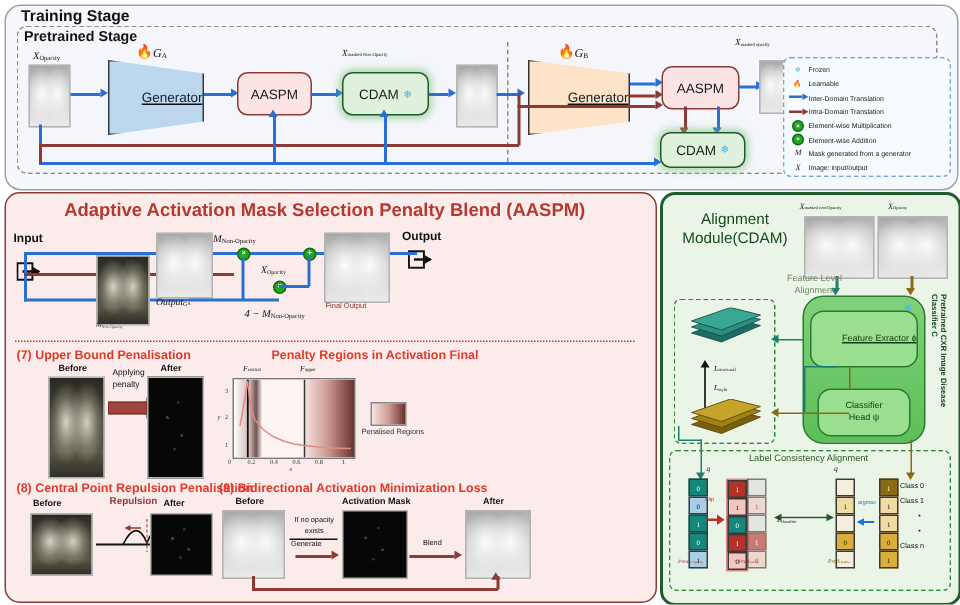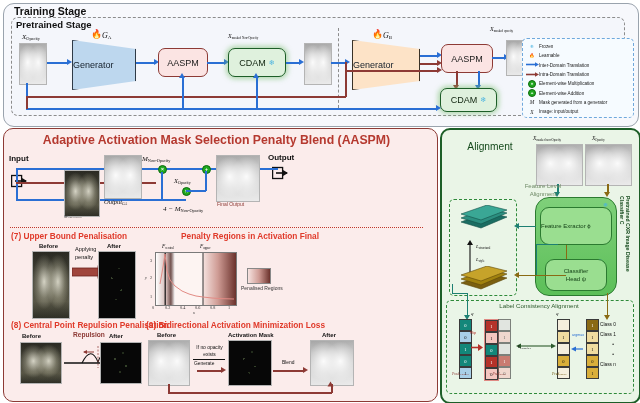--- a/index.html
+++ b/index.html
@@ -1,19 +1,19 @@
 <!DOCTYPE html>
 <html><head>
 <meta charset="utf-8">
 <style>
   html,body{margin:0;padding:0;background:#fff;}
   body{width:640px;height:403px;position:relative;overflow:hidden;
        font-family:"Liberation Sans",sans-serif;color:#111;}
   .abs{position:absolute;}
-  .ctr{display:flex;align-items:center;justify-content:flex-start;text-align:center;}
+  .ctr{display:flex;align-items:center;justify-content:flex-end;text-align:center;text-decoration:underline;}
 
   
   #top-panel{left:3px;top:3px;width:634px;height:122px;border:1.3px solid #9aa3ad;
              border-radius:11px;background:#f7f8fc;}
   #training-label{left:14px;top:5px;font-size:10.5px;font-weight:bold;color:#111;}
   #inference-box{left:11px;top:17px;width:612px;height:97px;border:1.2px dashed #8c8c8c;
                  border-radius:7px;background:#f4f6fb;}
   #inference-label{left:16px;top:19px;font-size:9.5px;font-weight:bold;color:#111;}
 
   .gen{border:1.3px solid #2e3a47;}
@@ -400,20 +400,21 @@
 <div class="abs small-cap" style="left:322px;top:332px;">After</div>
 <div class="abs xray" style="left:310px;top:340px;width:42px;height:44px;"></div>
 <div class="abs" style="left:168px;top:384px;width:1.5px;height:10px;background:#8d3a35;"></div>
 <div class="abs arrow-red" style="left:168px;top:392px;width:164px;"></div>
 <div class="abs" style="left:331px;top:384px;width:1.5px;height:9px;background:#8d3a35;"></div>
 <div class="abs head-red" style="left:328px;top:381px;transform:rotate(-90deg);"></div>
 
 <div class="abs" id="cdam-panel"></div>
 <div class="abs" id="cdam-title">
   <div>Alignment</div>
+  <div>Module(CDAM)</div>
 </div>
 
 <div class="abs tex" style="left:533px;top:135px;font-size:5.4px;">
   <span>X</span><span class="sub" style="font-size:.55em;">masked non-Opacity</span>
 </div>
 <div class="abs xray" style="left:536px;top:144px;width:45px;height:40px;"></div>
 <div class="abs tex" style="left:592px;top:135px;font-size:5.4px;">
   <span>X</span><span class="sub" style="font-size:.55em;">Opacity</span>
 </div>
 <div class="abs xray" style="left:585px;top:144px;width:45px;height:40px;"></div>

